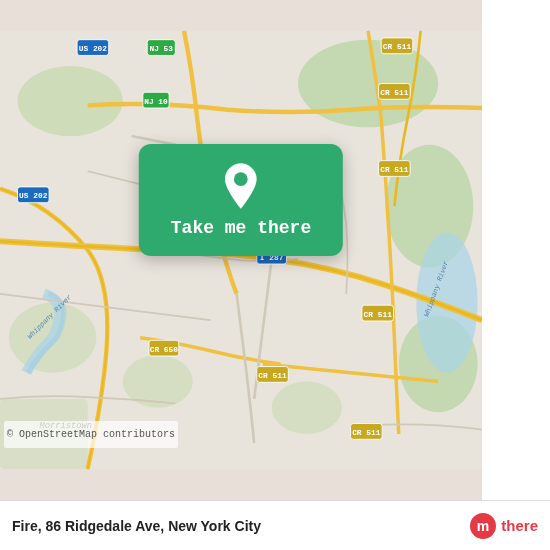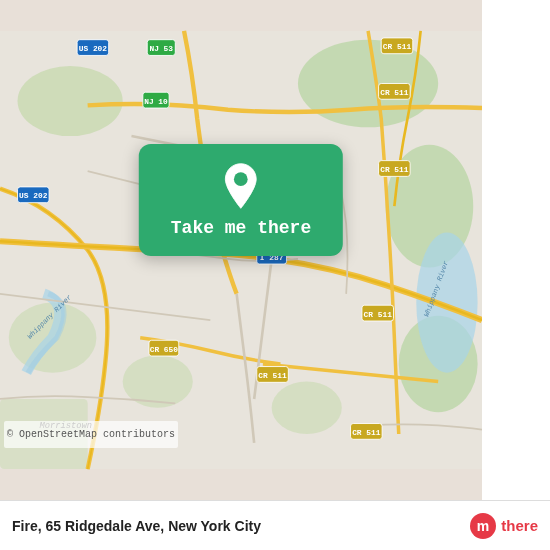--- a/index.html
+++ b/index.html
@@ -201,21 +201,21 @@
       <path d="M24 2C14.06 2 6 10.06 6 20C6 32 24 54 24 54C24 54 42 32 42 20C42 10.06 33.94 2 24 2Z" fill="white" stroke="white" stroke-width="1"></path>
       <circle cx="24" cy="20" r="8" fill="#2eaa6e"></circle>
     </svg>
     <span id="cta-label">Take me there</span>
   </div>
 
   <div id="attribution">© OpenStreetMap contributors</div>
 </div>
 
 <div id="bottom-bar">
-  <span id="location-title">Fire, 65 Ridgedale Ave, New York City</span>
+  <span id="location-title">Fire, 86 Ridgedale Ave, New York City</span>
   <div id="moovit-logo">
 
     <svg class="moovit-icon" viewBox="0 0 28 28" xmlns="http://www.w3.org/2000/svg">
       <circle cx="14" cy="14" r="13" fill="#e63946"></circle>
       <text x="14" y="19" text-anchor="middle" fill="white" font-size="14" font-weight="bold">m</text>
     </svg>
     <span class="moovit-text">there</span>
   </div>
 </div>
 

